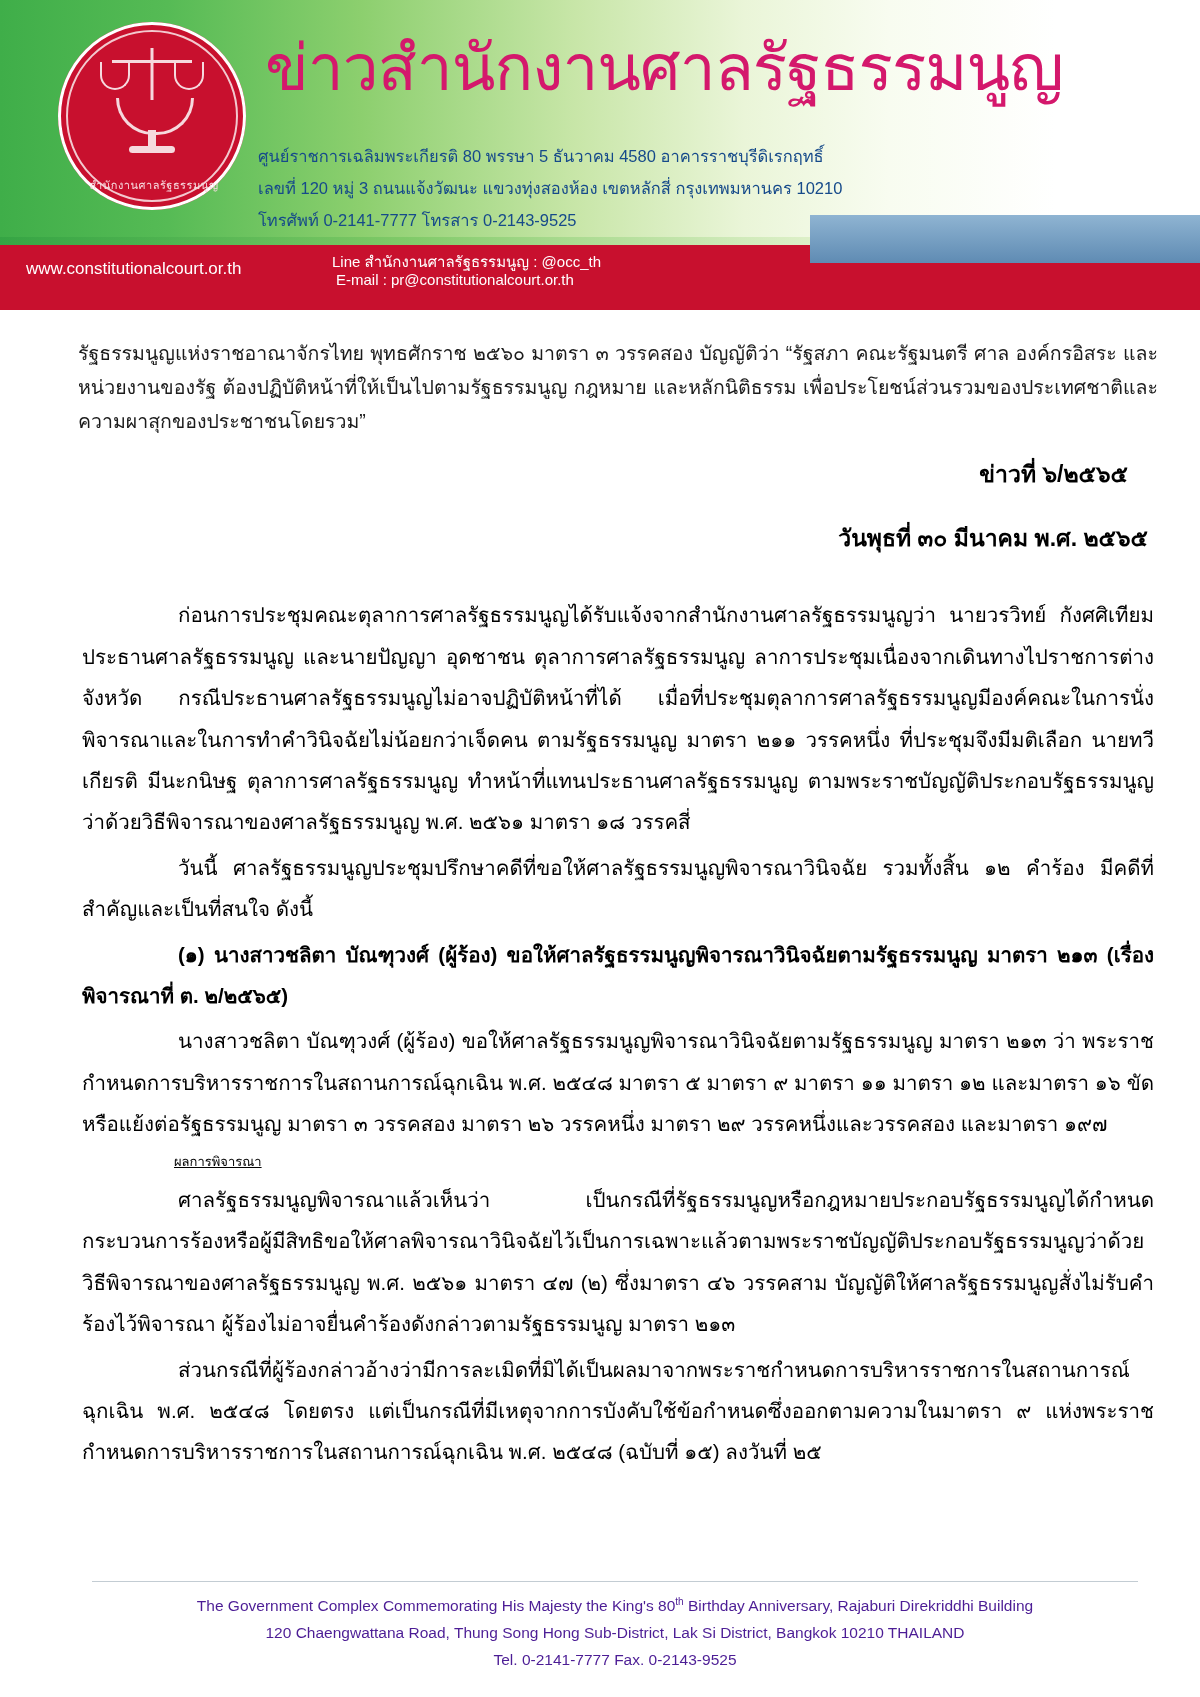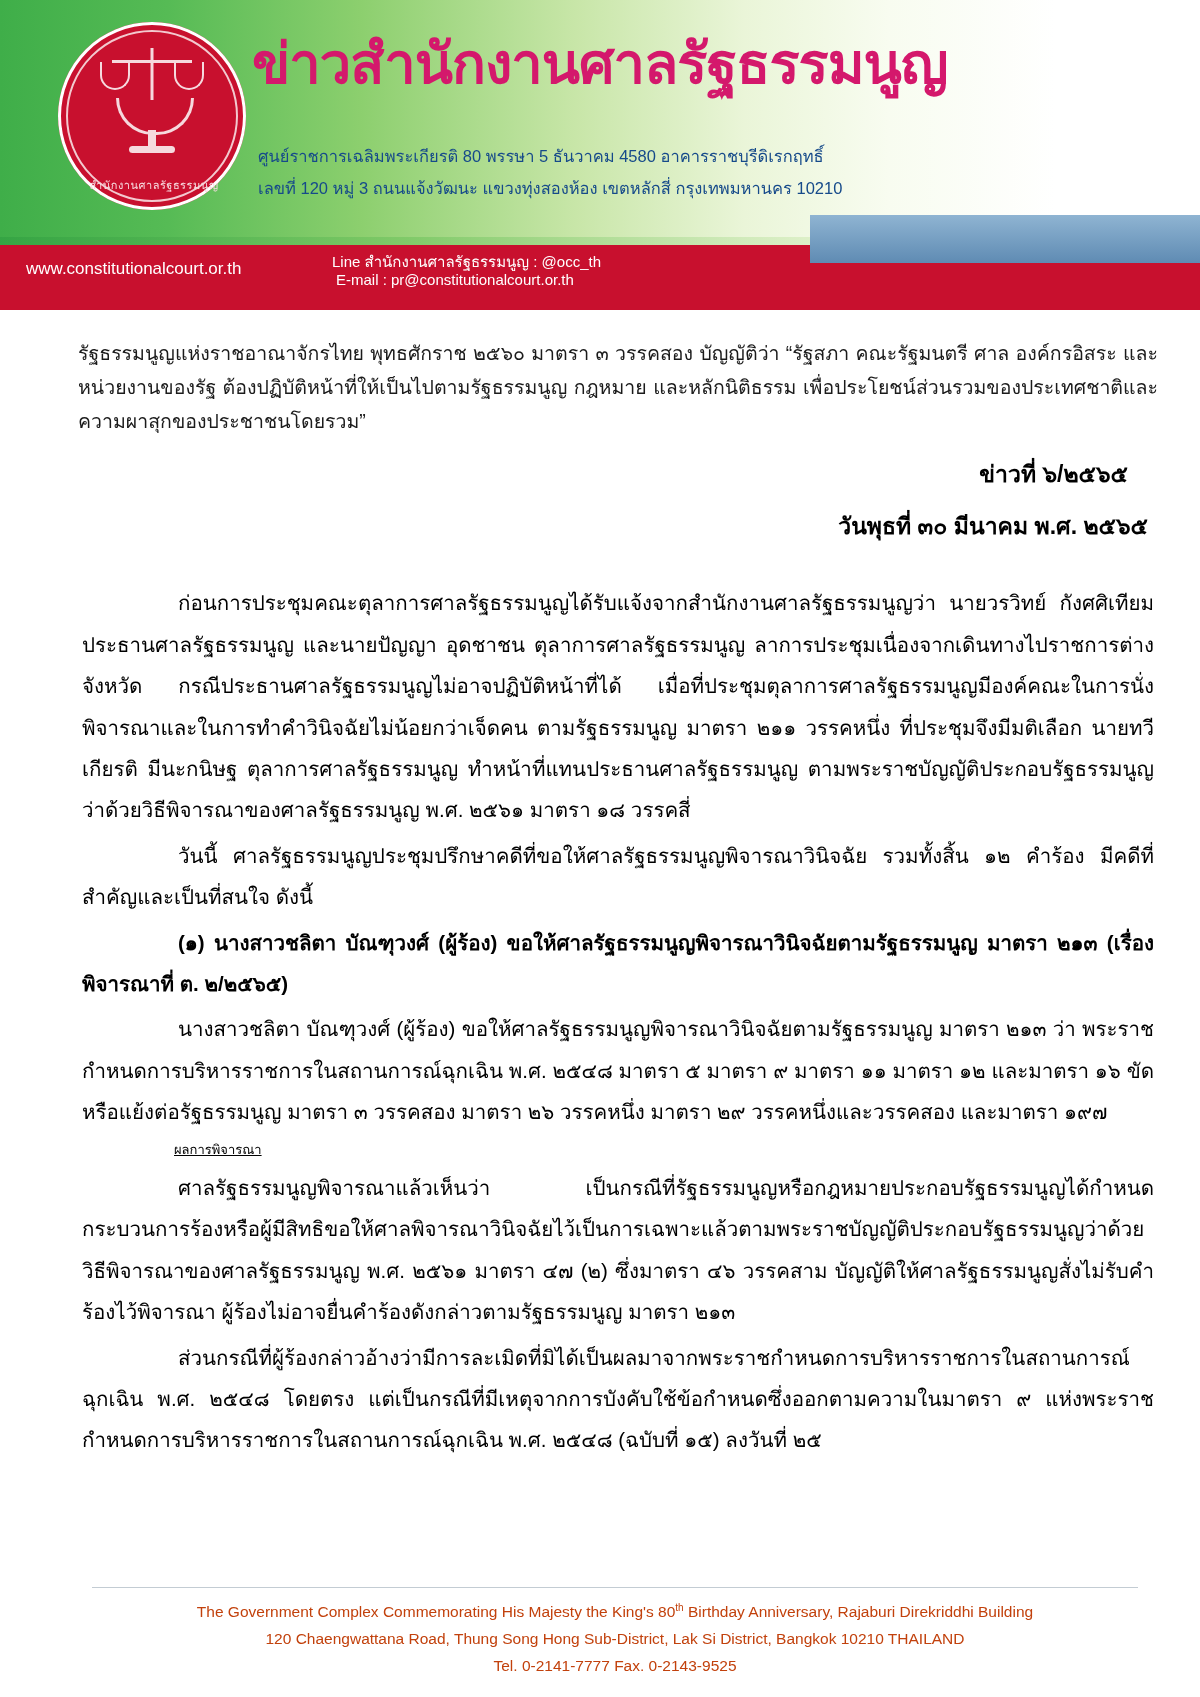--- a/index.html
+++ b/index.html
@@ -134,25 +134,25 @@
     left: 4px; right: 0;
     bottom: 16px;
     text-align: center;
     color: #f7dadf;
     font-size: 11px;
     letter-spacing: .5px;
   }
 
   .header-title {
     position: absolute;
-    left: 252px;
+    left: 265px;
     top: 36px;
-    font-size: 56px;
+    font-size: 64px;
     line-height: 1;
-    font-weight: bold;
+    font-weight: normal;
     color: #d4186c;
     letter-spacing: -1px;
     white-space: nowrap;
   }
   .header-lines {
     position: absolute;
     left: 258px;
     top: 140px;
     color: #164a8a;
     font-size: 16.5px;
@@ -237,21 +237,21 @@
     text-align: right;
     font-size: 23px;
     font-weight: bold;
     margin-top: 14px;
     padding-right: 30px;
   }
   .news-date {
     text-align: right;
     font-size: 23px;
     font-weight: bold;
-    margin-top: 16px;
+    margin-top: 28px;
     padding-right: 10px;
   }
 
   .para {
     font-size: 20.5px;
     line-height: 2.02;
     text-align: justify;
     text-justify: inter-word;
     margin: 4px;
   }
@@ -265,23 +265,23 @@
     padding-left: 96px;
   }
   .underline-head span { text-decoration: underline; }
 
   
   .footer {
     position: absolute;
     left: 0;
     right: 0;
     bottom: 0;
-    padding-bottom: 18px;
+    padding-bottom: 24px;
     text-align: center;
-    color: #c2410c;
+    color: #4c1d95;
     font-size: 15.5px;
     line-height: 1.75;
     margin-left: 30px;
   }
   .footer .rule {
     width: 1046px;
     height: 1px;
     background: #c3ccd3;
     margin: 0 auto 10px auto;
   }
@@ -306,20 +306,21 @@
         <div class="foot"></div>
       </div>
       <div class="seal-text">สำนักงานศาลรัฐธรรมนูญ</div>
     </div>
 
     <div class="header-title">ข่าวสำนักงานศาลรัฐธรรมนูญ</div>
 
     <div class="header-lines">
       <div>ศูนย์ราชการเฉลิมพระเกียรติ 80 พรรษา 5 ธันวาคม 4580 อาคารราชบุรีดิเรกฤทธิ์</div>
       <div>เลขที่ 120 หมู่ 3 ถนนแจ้งวัฒนะ แขวงทุ่งสองห้อง เขตหลักสี่ กรุงเทพมหานคร 10210</div>
+      <div>โทรศัพท์ 0-2141-7777 โทรสาร 0-2143-9525</div>
     </div>
 
     <div class="building">
       <div class="sky"></div>
       <div class="blk" style="left:6px;  width:52px; height:30px;"></div>
       <div class="blk" style="left:60px; width:46px; height:40px;"></div>
       <div class="blk" style="left:108px;width:60px; height:34px;"></div>
       <div class="blk" style="left:170px;width:54px; height:44px;"></div>
       <div class="blk" style="left:226px;width:62px; height:36px;"></div>
       <div class="blk" style="left:290px;width:50px; height:42px;"></div>

